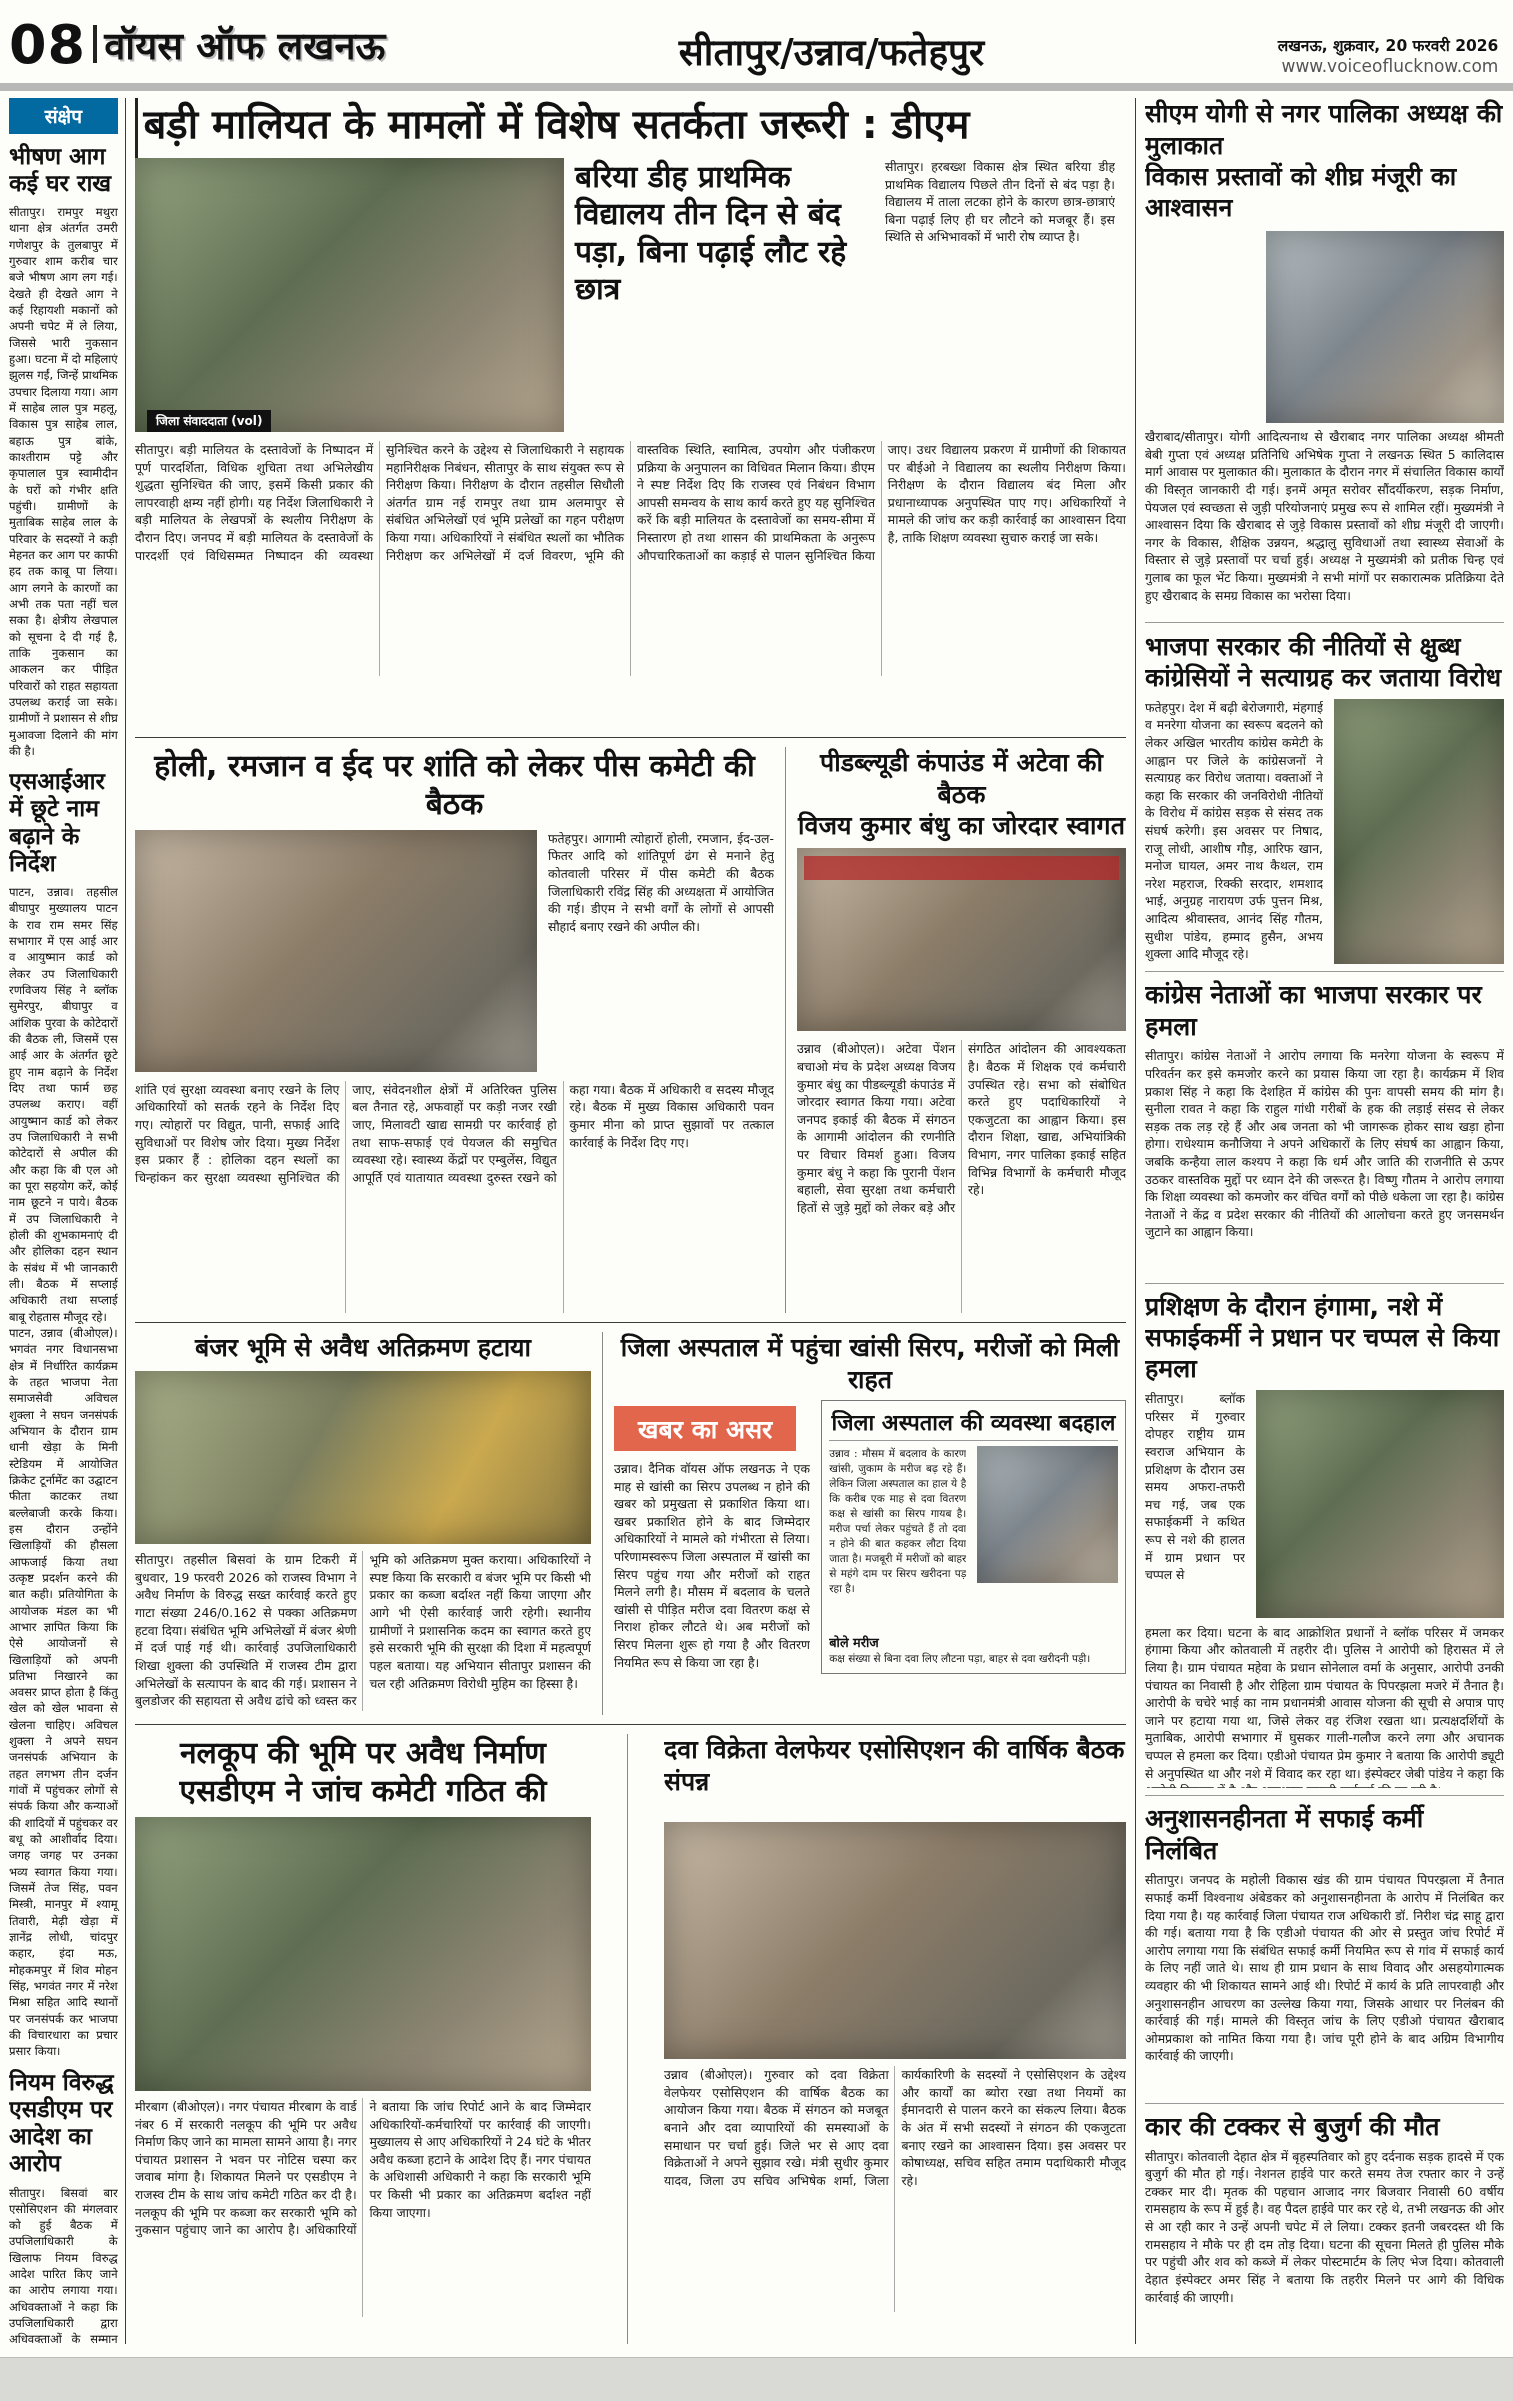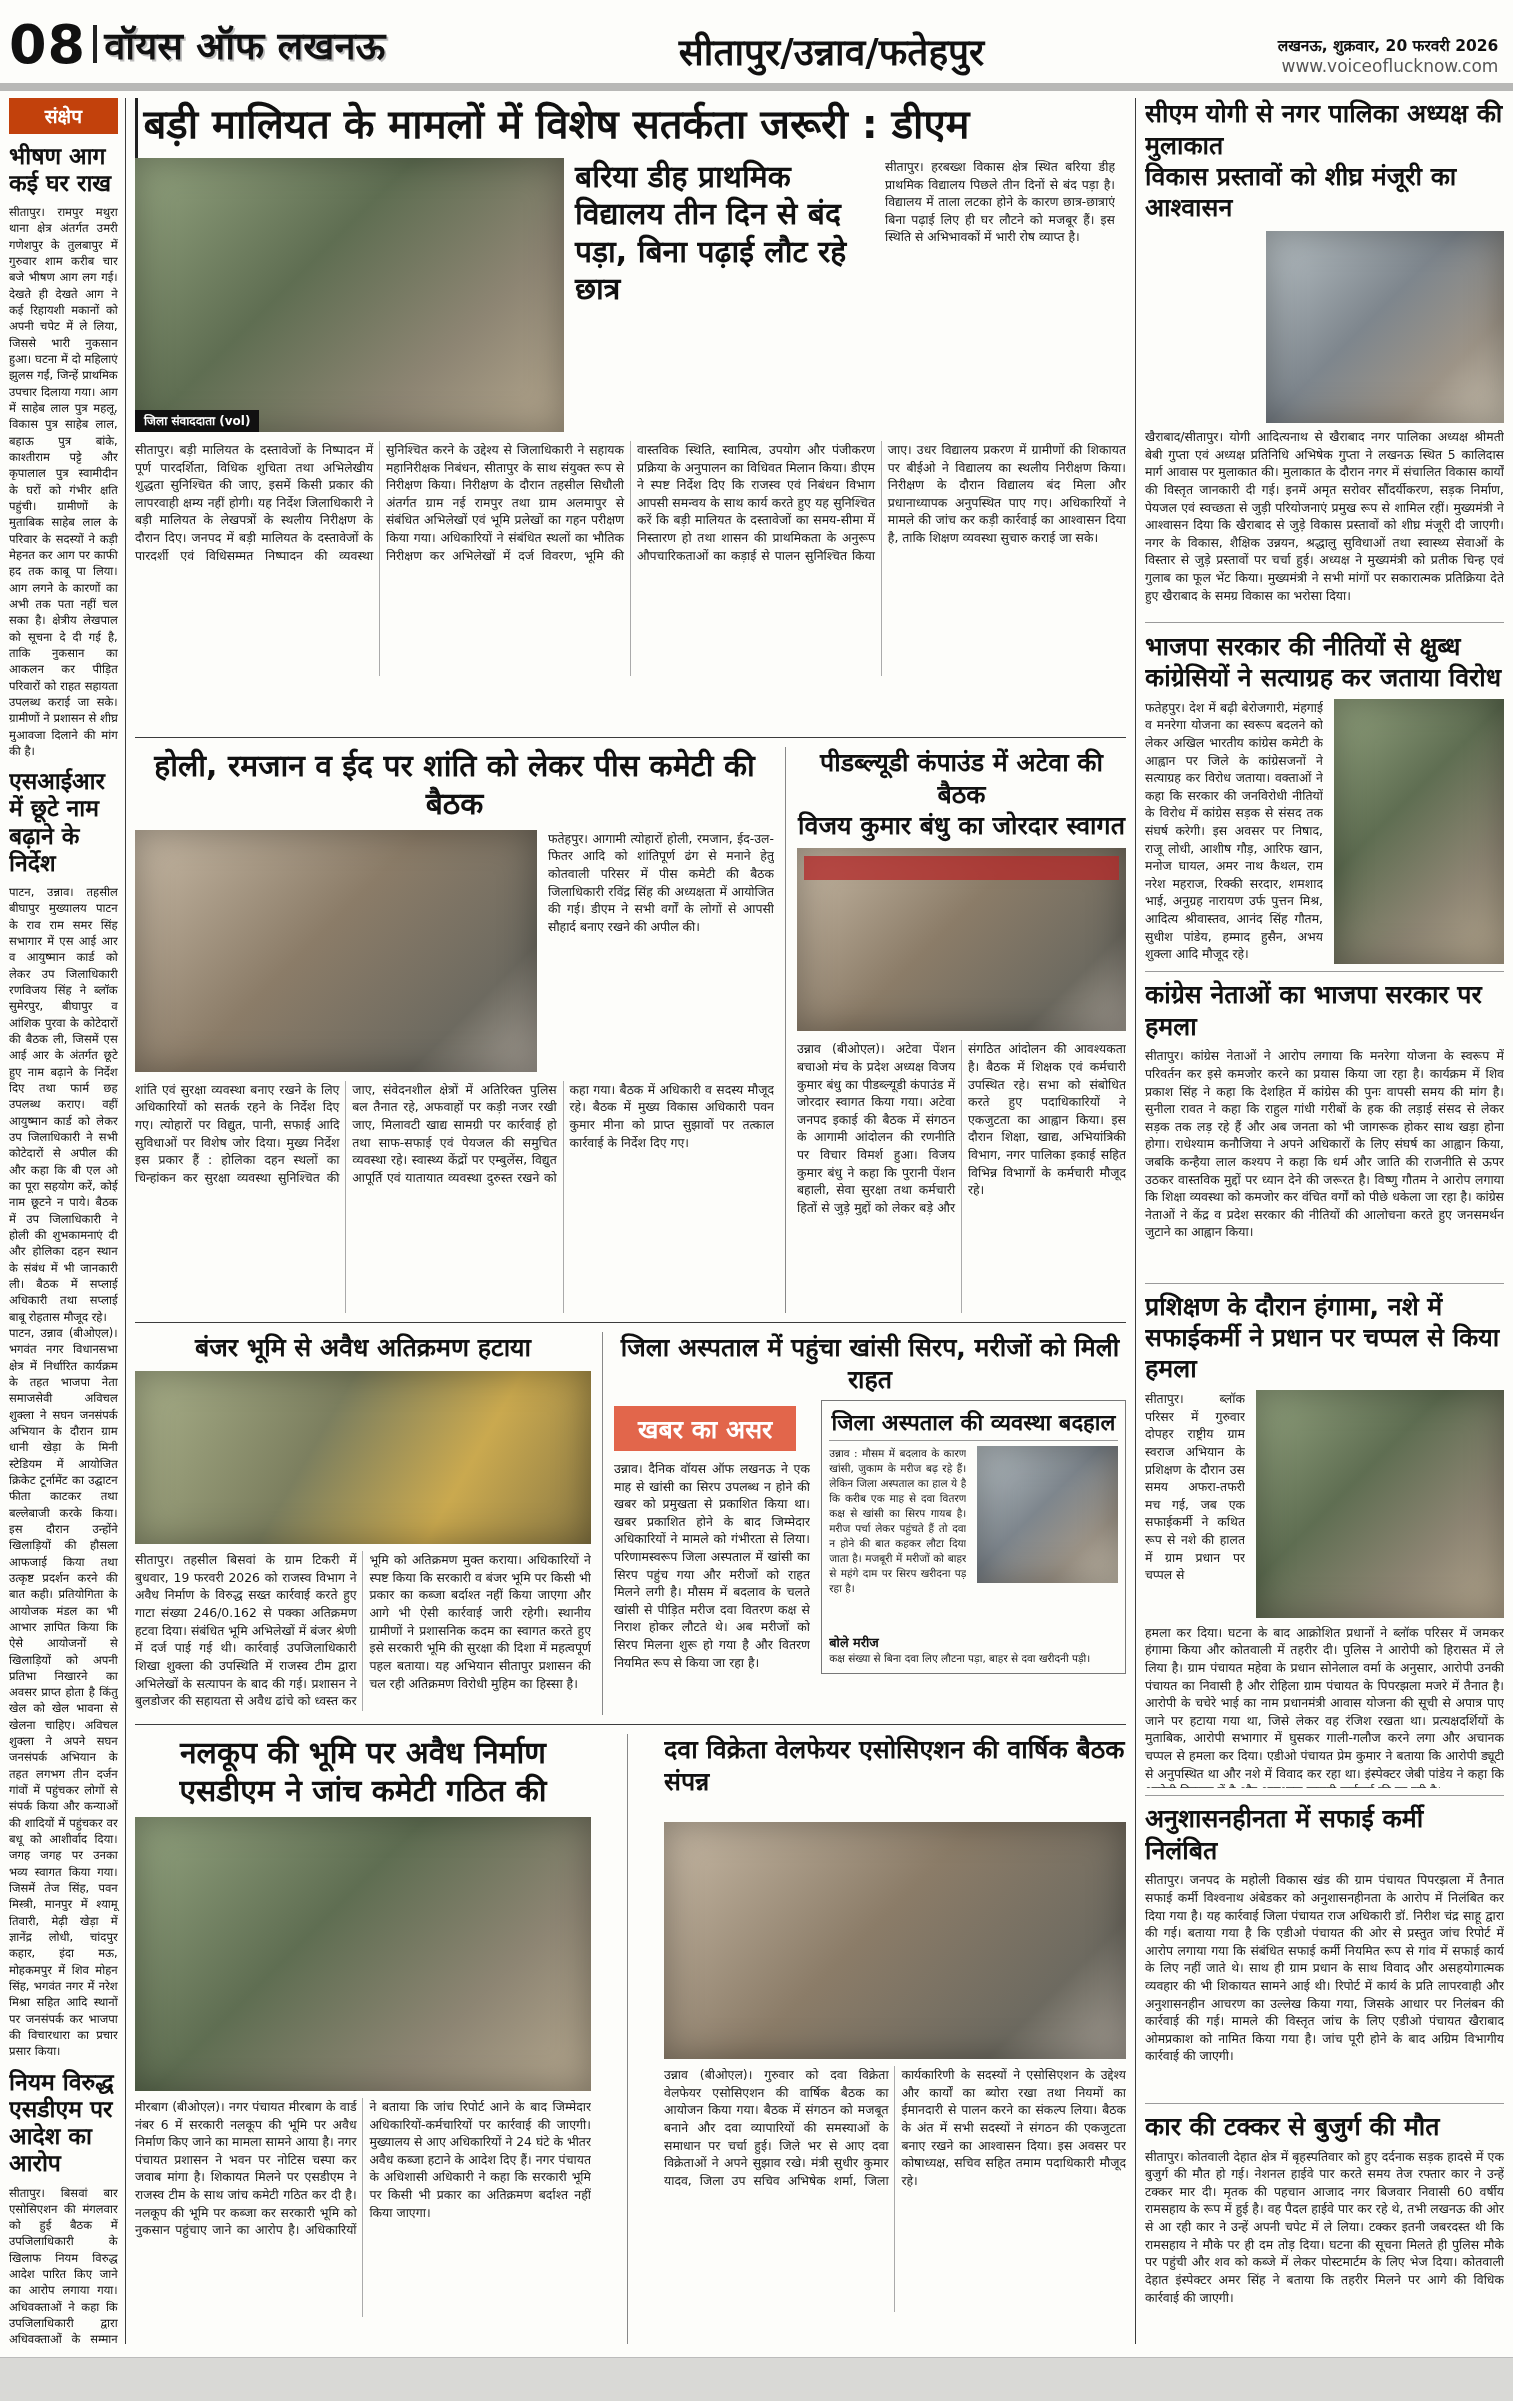--- a/index.html
+++ b/index.html
@@ -37,27 +37,27 @@
   .cols3 { column-count:3; column-gap:12.8px; column-rule:0.9px solid #aaa; }
   .cols4 { column-count:4; column-gap:12.8px; column-rule:0.9px solid #aaa; }
   .rule-h { border-top:1.8px solid #3c3c3c; margin:9px 0; }
   .rule-thin { border-top:0.9px solid #999; margin:7.3px 0; }
 
   
   .photo { position:relative; background:linear-gradient(135deg,#93a37f 0%,#5f6e52 40%,#8d8573 72%,#b5a78e 100%); box-shadow:inset 0 0 37px rgba(0,0,0,.35); }
   .photo.indoor { background:linear-gradient(135deg,#b9c2c6 0%,#7e868d 45%,#9d9487 75%,#cfc6b4 100%); }
   .photo.meet { background:linear-gradient(135deg,#c7b9a5 0%,#8b7c68 45%,#6d6a60 80%,#a9a298 100%); }
   .photo.jcb { background:linear-gradient(120deg,#a9b08a 0%,#7c7f5f 40%,#caa94f 70%,#8b7a45 100%); }
-  .photo-label { position:absolute; left:0; bottom:0; background:#111; color:#fff;
+  .photo-label { position:absolute; left:12px; bottom:0; background:#111; color:#fff;
                  font-size:12px; font-weight:bold; padding:2.7px 9px; }
   .banner { position:absolute; top:7.3px; left:7.3px; right:7.3px; height:24px;
             background:rgba(180,40,40,.75); }
 
   
-  .brief-head { background:#c2410c; color:#fff; text-align:center; font-size:19px;
+  .brief-head { background:#0369a1; color:#fff; text-align:center; font-size:19px;
                 font-weight:bold; padding:4.6px 0; margin-bottom:9px; }
   .brief-title { font-size:23px; font-weight:bold; line-height:1.18; margin:9px 0 7.3px; }
   .brief-body { font-size:11.5px; line-height:1.42; text-align:justify; }
 
   
   .m-row { display:flex; gap:11px; }
   .vrule { width:0; border-left:0.9px solid #888; }
   .sect { overflow:hidden; }
 
   .kicker { display:inline-block; background:#e2664b; color:#fff; font-size:25px;

